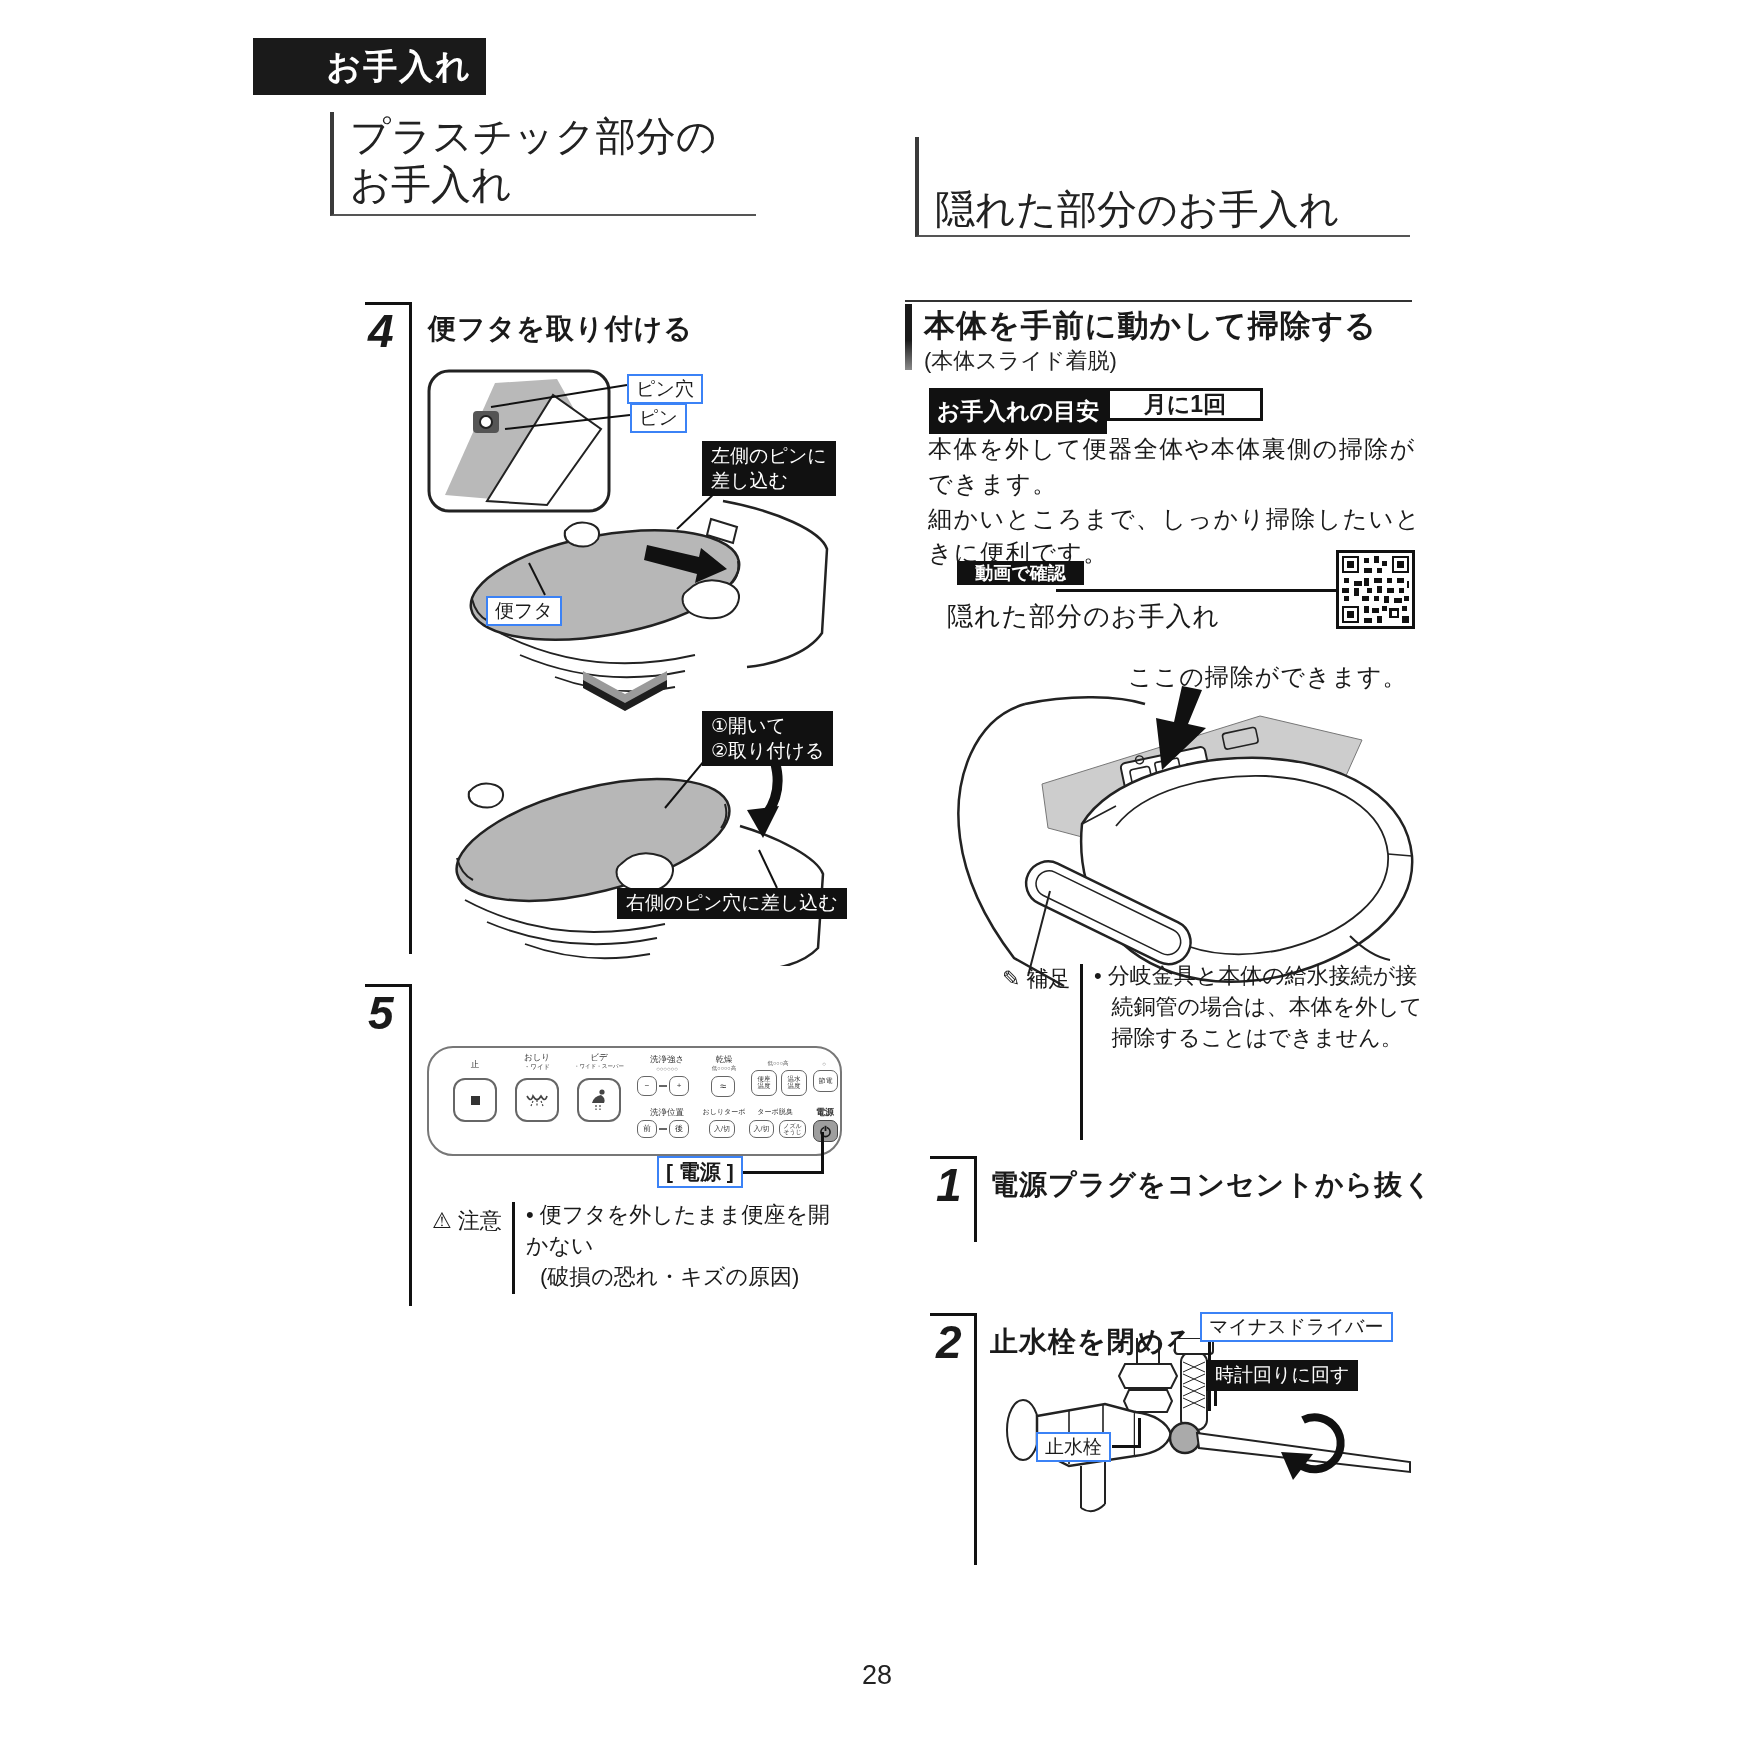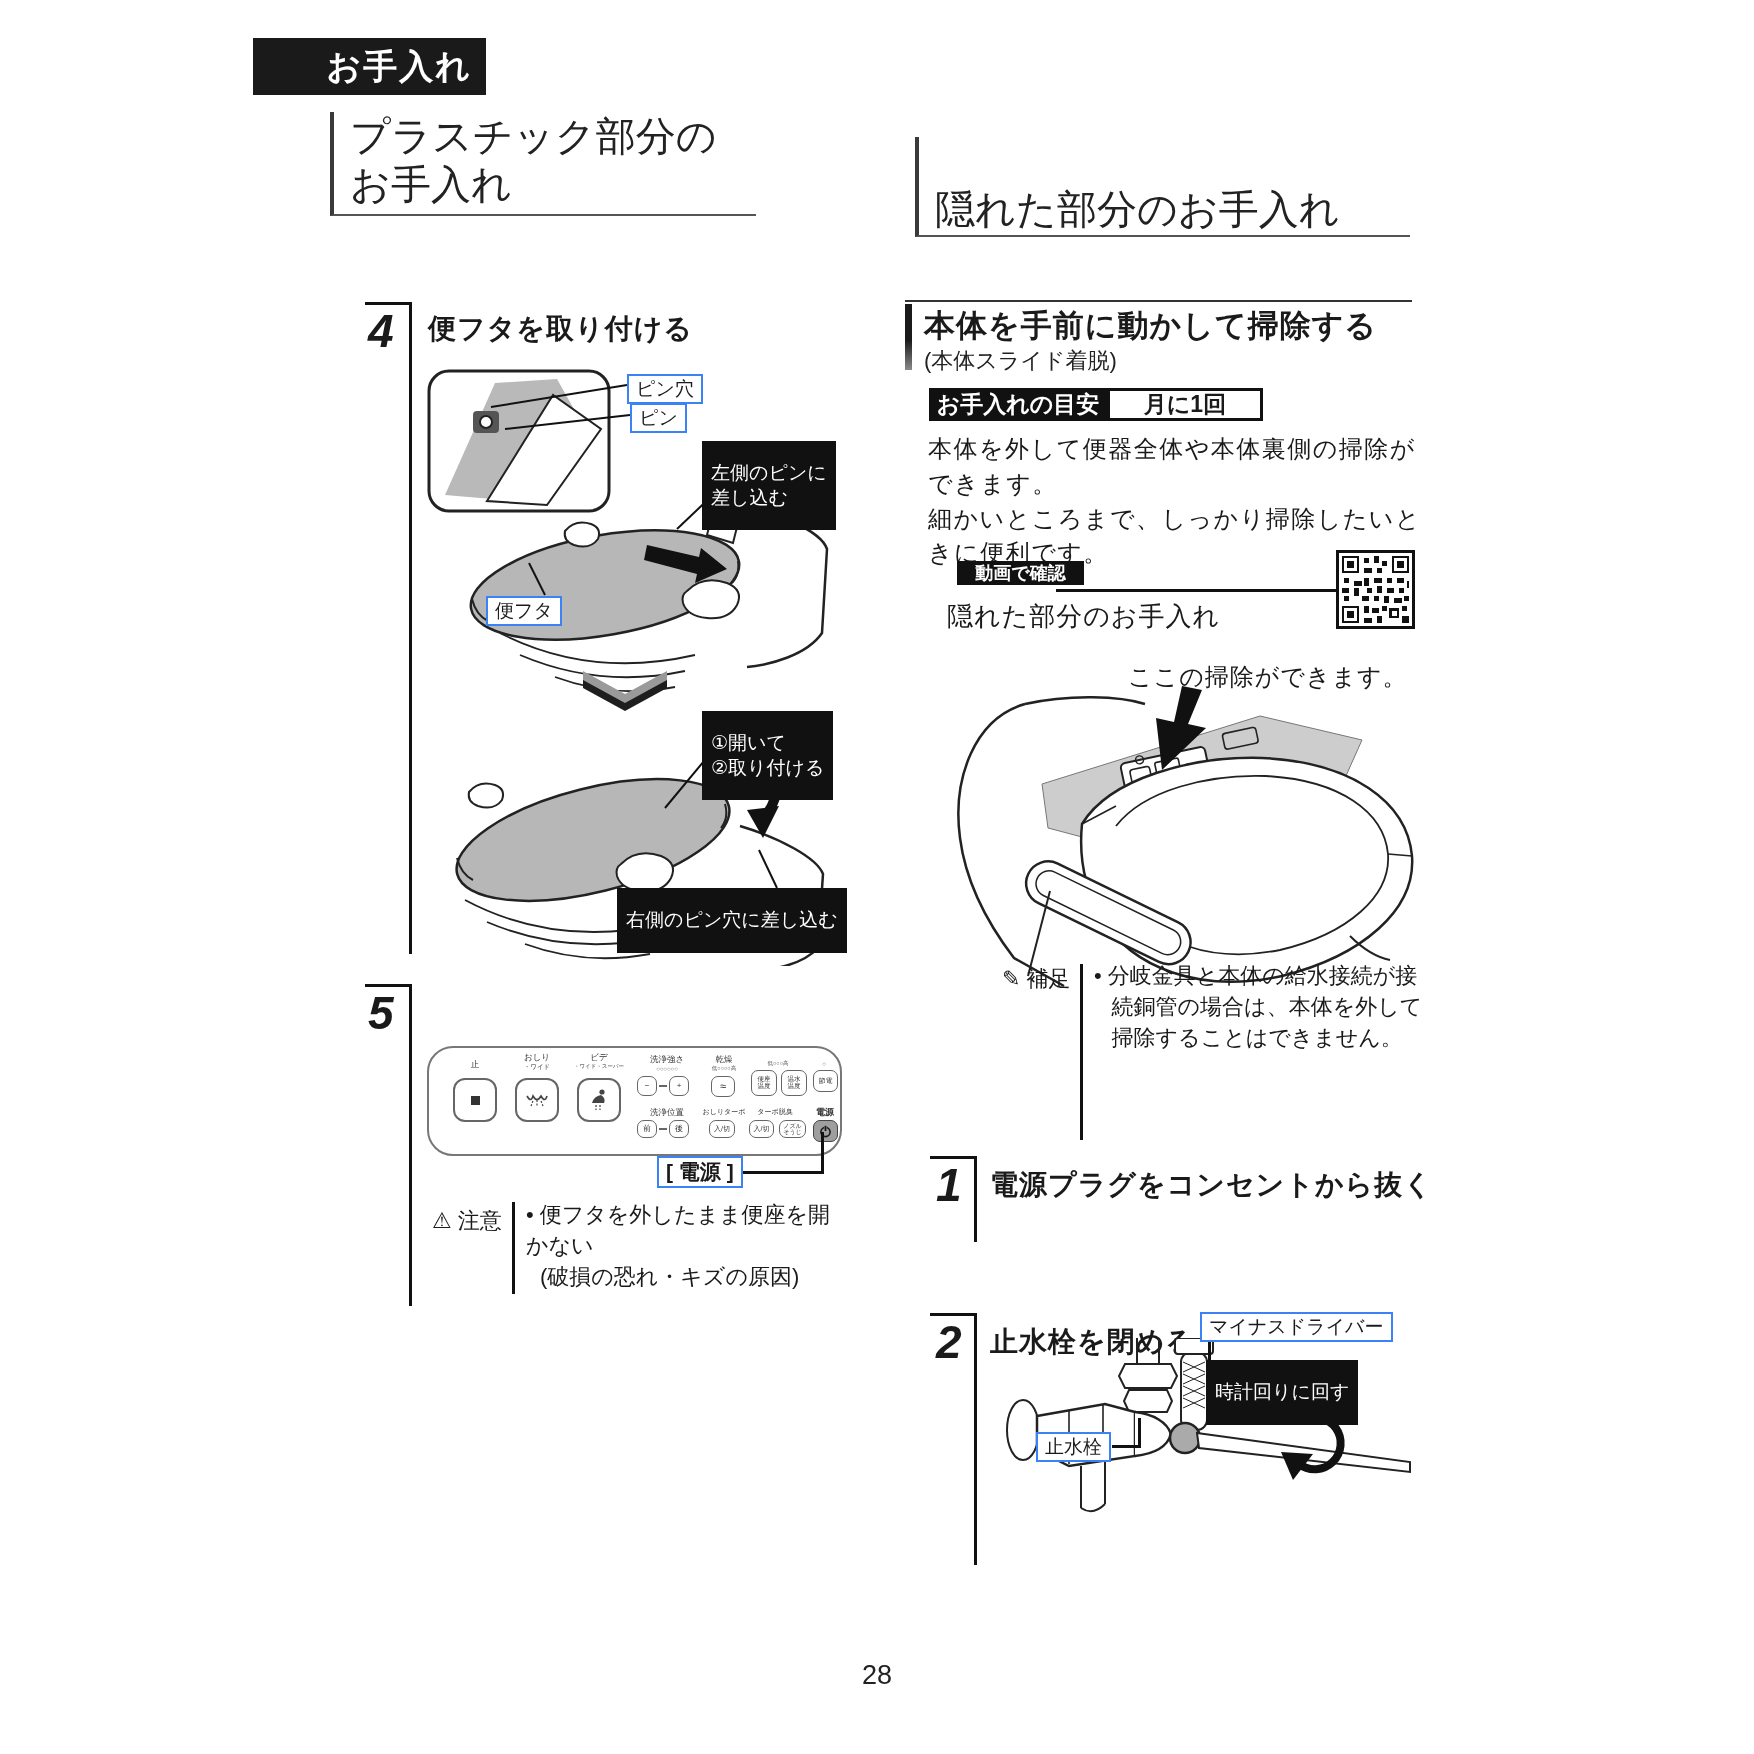--- a/index.html
+++ b/index.html
@@ -14,21 +14,21 @@
            padding-left:16px;color:#222;}
   .bighead.bottom{display:flex;align-items:flex-end;padding-bottom:2px;}
   
   .step-topline{background:#111;height:3px;}
   .step-vline{background:#111;width:3px;}
   .step-num{font-size:46px;font-weight:bold;font-style:italic;line-height:1;}
   .step-title{font-size:28px;font-weight:bold;letter-spacing:1px;}
   
   .co-w{background:#fff;border:2px solid #3b82f6;font-size:19px;line-height:1.15;padding:2px 7px;
         text-align:center;white-space:nowrap;}
-  .co-b{background:#111;color:#fff;font-size:19px;line-height:1.3;padding:20px 9px;white-space:nowrap;}
+  .co-b{background:#111;color:#fff;font-size:19px;line-height:1.3;padding:3px 9px;white-space:nowrap;}
   .leader{background:#111;}
   
   .sec-topline{background:#333;height:2px;}
   .sec-bar{width:7px;background:linear-gradient(#1a1a1a 55%,#8a8a8a);}
   .sec-title{font-size:31px;font-weight:bold;letter-spacing:1px;}
   .sec-sub{font-size:22px;color:#222;}
   .badge-b{background:#111;color:#fff;font-size:23px;font-weight:bold;display:flex;align-items:center;
            justify-content:center;}
   .badge-w{background:#fff;border:3px solid #111;font-size:23px;font-weight:bold;display:flex;
            align-items:center;justify-content:center;box-sizing:border-box;}
@@ -225,21 +225,21 @@
   <div class="abs note-text" style="left:526px;top:1200px;width:320px;">
     <div>• 便フタを外したまま便座を開かない</div>
     <div style="padding-left:14px;">(破損の恐れ・キズの原因)</div>
   </div>
 
   <div class="abs sec-topline" style="left:905px;top:300px;width:507px;"></div>
   <div class="abs sec-bar" style="left:905px;top:304px;height:66px;"></div>
   <div class="abs sec-title" style="left:924px;top:305px;">本体を手前に動かして掃除する</div>
   <div class="abs sec-sub" style="left:924px;top:346px;">(本体スライド着脱)</div>
 
-  <div class="abs badge-b" style="left:929px;top:388px;width:178px;height:33px;">お手入れの目安</div>
+  <div class="abs badge-b" style="left:929px;top:388px;width:178px;height:46px;">お手入れの目安</div>
   <div class="abs badge-w" style="left:1107px;top:388px;width:156px;height:33px;">月に1回</div>
 
   <div class="abs body-text" style="left:928px;top:432px;width:500px;">
     <div>本体を外して便器全体や本体裏側の掃除ができます。</div>
     <div>細かいところまで、しっかり掃除したいときに便利です。</div>
   </div>
 
   <div class="abs badge-b" style="left:957px;top:561px;width:127px;height:24px;font-size:18px;">動画で確認</div>
   <div class="abs leader" style="left:1056px;top:589px;width:282px;height:2.5px;"></div>
   <div class="abs" style="left:947px;top:599px;font-size:26px;letter-spacing:1px;">隠れた部分のお手入れ</div>

